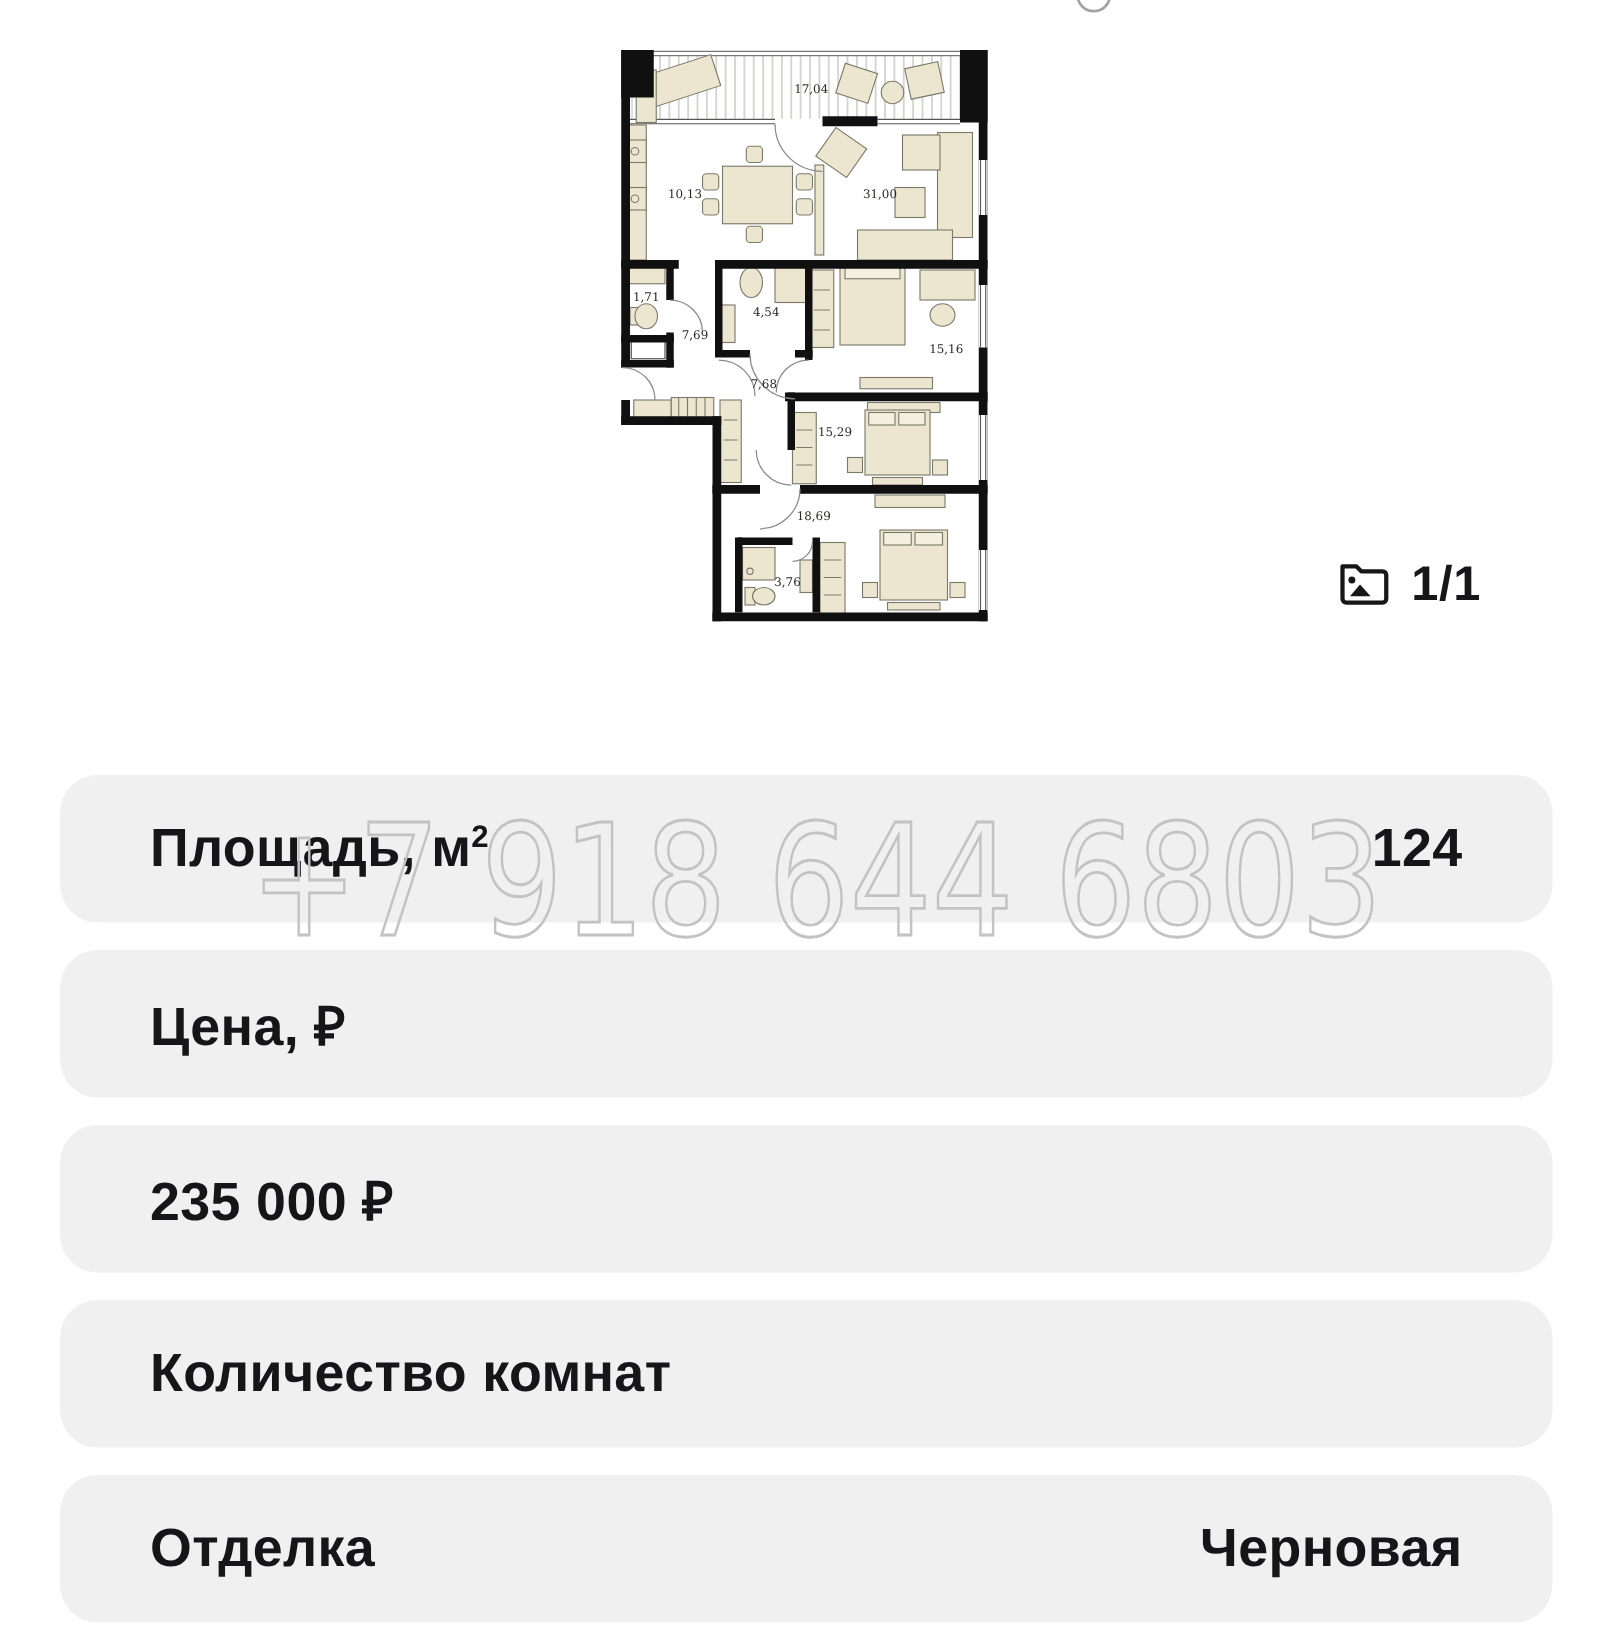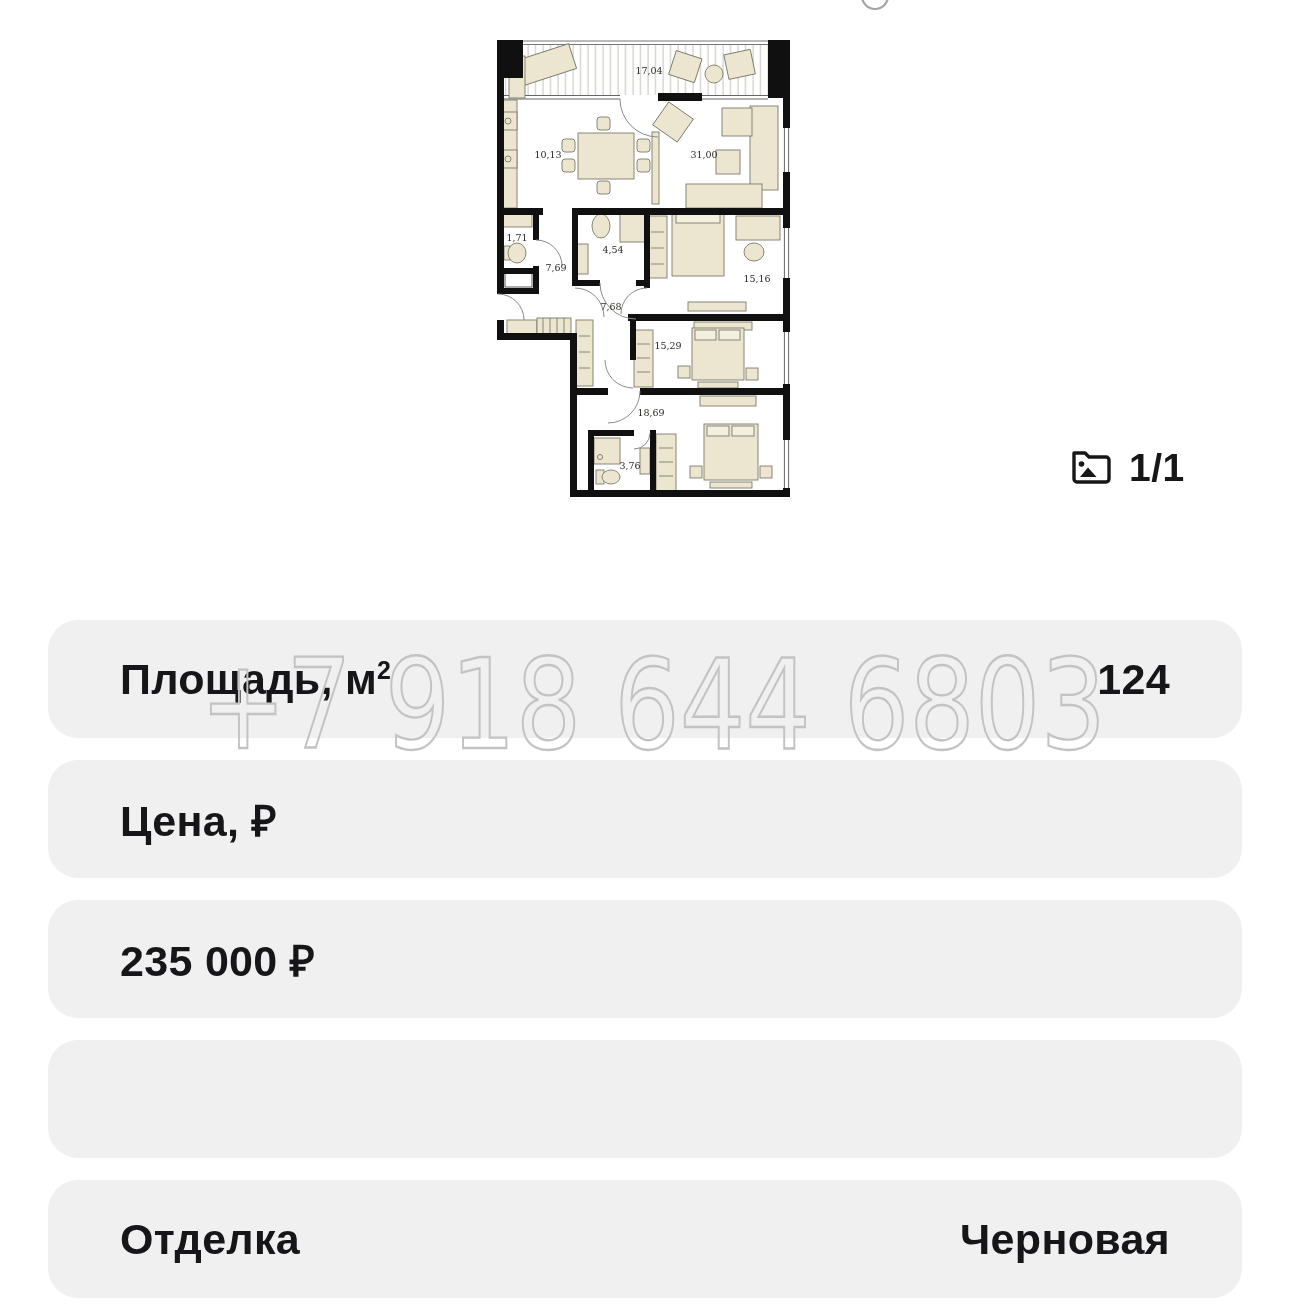--- a/index.html
+++ b/index.html
@@ -218,20 +218,21 @@
   <span class="lbl"><span>Площадь, м</span><sup>2</sup></span>
   <span class="val">124</span>
 </div>
 <div class="row r2">
   <span class="lbl"><span>Цена, ₽</span><sup></sup></span>
 </div>
 <div class="row r3">
   <span class="val">235 000 ₽</span>
 </div>
 <div class="row r4">
+  <span class="lbl"><span>Количество комнат</span><sup></sup></span>
 </div>
 <div class="row r5">
   <span class="lbl"><span>Отделка</span><sup></sup></span>
   <span class="val">Черновая</span>
 </div>
 
 <div class="watermark">
   <svg width="940" height="160" overflow="visible">
     <text x="2" y="120" textLength="906" lengthAdjust="spacingAndGlyphs">+7 918 644 6803</text>
   </svg>

